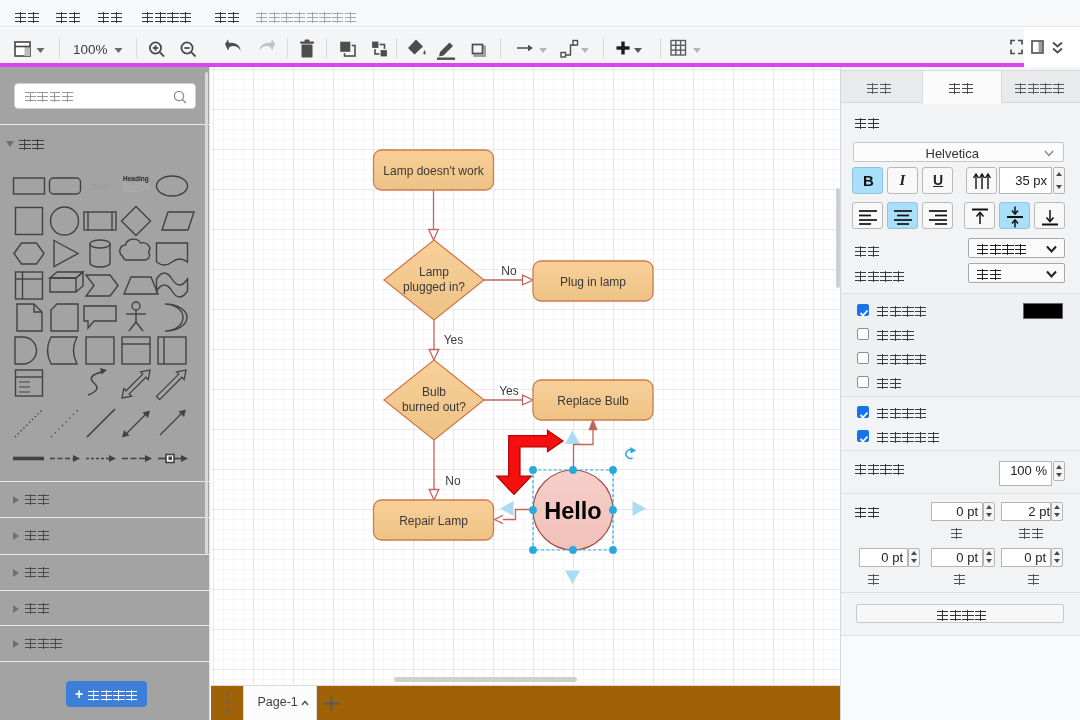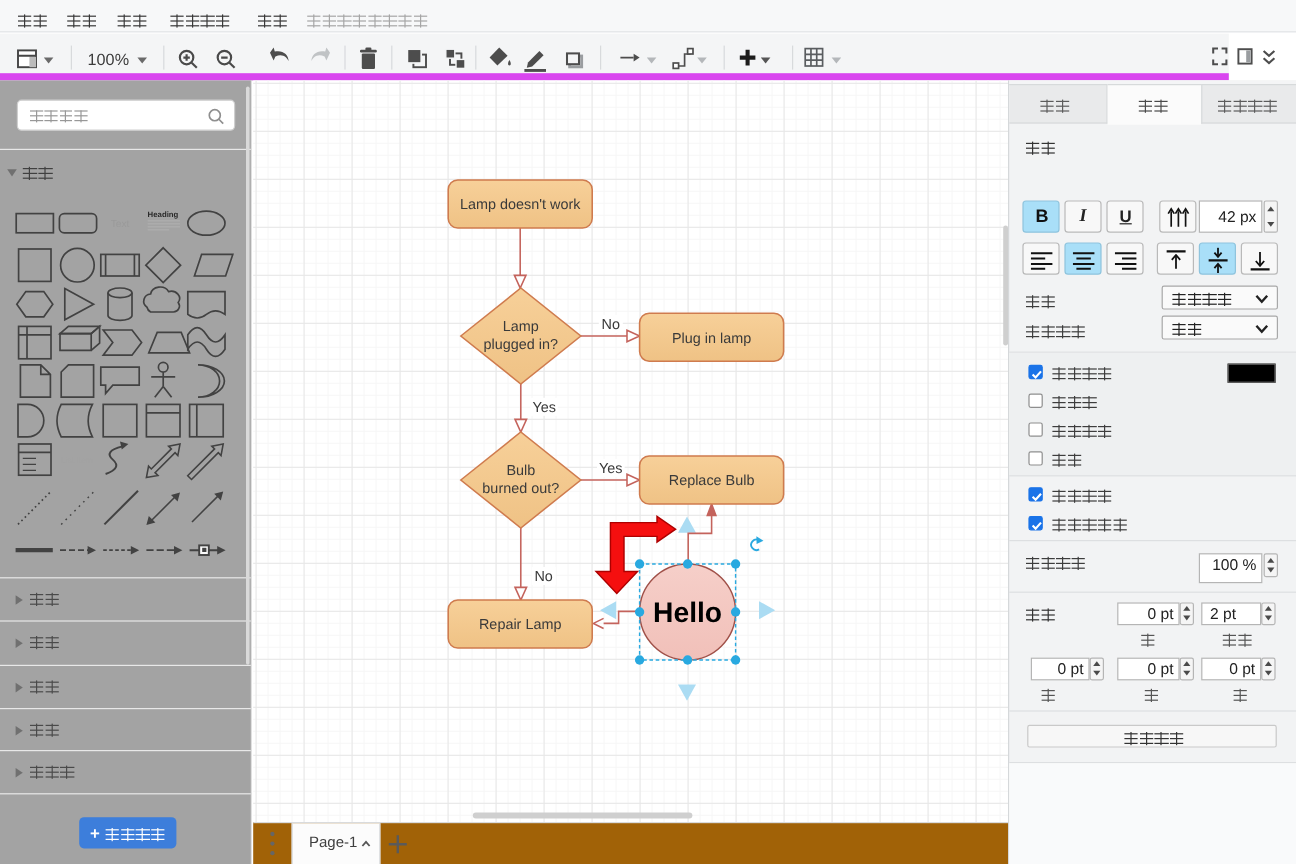--- a/index.html
+++ b/index.html
@@ -7,21 +7,21 @@
 body{position:relative;font-family:"Liberation Sans",sans-serif;background:#fff}
 .abs{position:absolute}
 .zh{display:inline-flex;gap:1.5px;vertical-align:-1px}
 .zh i{display:block;width:.86em;height:.84em;background:
  linear-gradient(currentColor,currentColor) 50% 0/.1em 100% no-repeat,
  linear-gradient(currentColor,currentColor) 0 .07em/100% .095em no-repeat,
  linear-gradient(currentColor,currentColor) 0 50%/100% .095em no-repeat,
  linear-gradient(currentColor,currentColor) 0 calc(100% - .07em)/100% .095em no-repeat}
 #menubar{position:absolute;left:0;top:0;width:1080px;height:27px;background:#f7f8f9;border-bottom:1px solid #e2e4e6}
 .mi{position:absolute;top:10px;color:#383838;font-size:13px}
-#toolbar{position:absolute;left:0;top:28px;width:1024px;height:39px;background:#f4f5f6;border-bottom:6px solid #d946ef}
+#toolbar{position:absolute;left:0;top:28px;width:1024px;height:39px;background:#f4f5f6;border-bottom:4px solid #d946ef}
 .tsep{position:absolute;top:10px;width:1px;height:20px;background:#d8dadc}
 #sidebar{position:absolute;left:0;top:67px;width:210px;height:653px;background:#a3a3a3;border-right:1px solid #e0e0e0}
 .shead{position:absolute;left:0;width:209px;height:36px;border-top:1px solid #e8e8e8;color:#4a4a4a;font-size:13px}
 .shead .tri{position:absolute;left:13px;top:14px;width:0;height:0;border-left:6px solid #707070;border-top:4px solid transparent;border-bottom:4px solid transparent}
 .shead .lab{position:absolute;left:25px;top:10px}
 #canvas{position:absolute;left:211px;top:67px;width:629px;height:618px;background-color:#fff;background-image:
  linear-gradient(to right,#e7e7e7 1px,transparent 1px),
  linear-gradient(to bottom,#e7e7e7 1px,transparent 1px),
  linear-gradient(to right,#f6f6f6 1px,transparent 1px),
  linear-gradient(to bottom,#f6f6f6 1px,transparent 1px);
@@ -505,38 +505,44 @@
           <i></i>
           <i></i>
           <i></i>
         </span></span>
     </div>
 
 <span class="plab" style="left:14px;top:49px;font-weight:bold;color:#333"><span class="zh">
         <i></i>
         <i></i>
       </span></span>
+<div class="sel" style="left:11.5px;top:75px;width:211.5px;height:20px;background:#fcfcfc;border-color:#c6c6c6">
+<span class="abs" style="left:72px;top:2.5px;color:#333">Helvetica</span>
+<svg class="abs" style="right:8px;top:6px" width="12" height="9">
+        <path d="M2 2 L6 6.5 L10 2" fill="none" stroke="#888" stroke-width="1.4"></path>
+      </svg>
+</div>
 <div class="pbtn on" style="left:11px;top:100px;width:31px;height:27px">
       <span class="abs" style="left:10px;top:4px;font-weight:bold;font-size:15px;color:#111">B</span>
     </div>
 <div class="pbtn" style="left:45.5px;top:100px;width:31px;height:27px">
       <span class="abs" style="left:12px;top:4px;font-style:italic;font-size:15px;font-family:'Liberation Serif',serif;font-weight:bold;color:#222">I</span>
     </div>
 <div class="pbtn" style="left:81px;top:100px;width:31px;height:27px">
       <span class="abs" style="left:10px;top:4px;font-size:14px;text-decoration:underline;font-weight:bold;color:#222">U</span>
     </div>
 <div class="pbtn" style="left:125px;top:100px;width:31px;height:27px">
 <svg class="abs" style="left:5px;top:4px" width="22" height="19" stroke="#111" stroke-width="1.4">
 <line x1="4" y1="17" x2="4" y2="4"></line>
         <line x1="10" y1="17" x2="10" y2="4"></line>
         <line x1="16" y1="17" x2="16" y2="4"></line>
 <path d="M1.5 6 L4 2 L6.5 6 M7.5 6 L10 2 L12.5 6 M13.5 6 L16 2 L18.5 6" fill="none"></path>
       </svg>
     </div>
-<div class="pinput" style="left:158px;top:100px;width:53px;height:27px;line-height:25px;padding-right:4px">42 px</div>
+<div class="pinput" style="left:158px;top:100px;width:53px;height:27px;line-height:25px;padding-right:4px">35 px</div>
 <div class="spin" style="left:211.5px;top:100px;height:27px"></div>
 
 <div class="pbtn" style="left:11px;top:135px;width:31px;height:27px">
       <svg class="abs" style="left:6px;top:6px" width="20" height="16" stroke="#111" stroke-width="1.7">
         <line x1="0" y1="2" x2="18" y2="2"></line>
         <line x1="0" y1="6.5" x2="12" y2="6.5"></line>
         <line x1="0" y1="11" x2="18" y2="11"></line>
         <line x1="0" y1="15" x2="12" y2="15"></line>
       </svg>
     </div>
@@ -672,21 +678,21 @@
 <div class="pinput" style="left:158px;top:394px;width:53px;height:25px;line-height:18px;padding-right:4px">100 %</div>
 <div class="spin" style="left:211.5px;top:394px;height:20px"></div>
 <div class="psep" style="top:426px"></div>
 
 <span class="plab" style="left:14px;top:438px;font-weight:bold;color:#333"><span class="zh">
         <i></i>
         <i></i>
       </span></span>
 <div class="pinput" style="left:90px;top:434.5px;width:52px;height:19px;line-height:17px;padding-right:4px">0 pt</div>
 <div class="spin" style="left:142px;top:434.5px;height:19px"></div>
-<div class="pinput" style="left:160px;top:434.5px;width:50px;height:19px;line-height:17px;padding-right:20px">2 pt</div>
+<div class="pinput" style="left:160px;top:434.5px;width:50px;height:19px;line-height:17px;padding-right:0">2 pt</div>
 <div class="spin" style="left:210px;top:434.5px;height:19px"></div>
 <span class="plab" style="left:110px;top:459px;color:#555"><span class="zh">
         <i></i>
       </span></span>
 <span class="plab" style="left:178px;top:459px;color:#555"><span class="zh">
         <i></i>
         <i></i>
       </span></span>
 <div class="pinput" style="left:18px;top:480.5px;width:49px;height:19px;line-height:17px;padding-right:4px">0 pt</div>
 <div class="spin" style="left:67px;top:480.5px;height:19px"></div>

